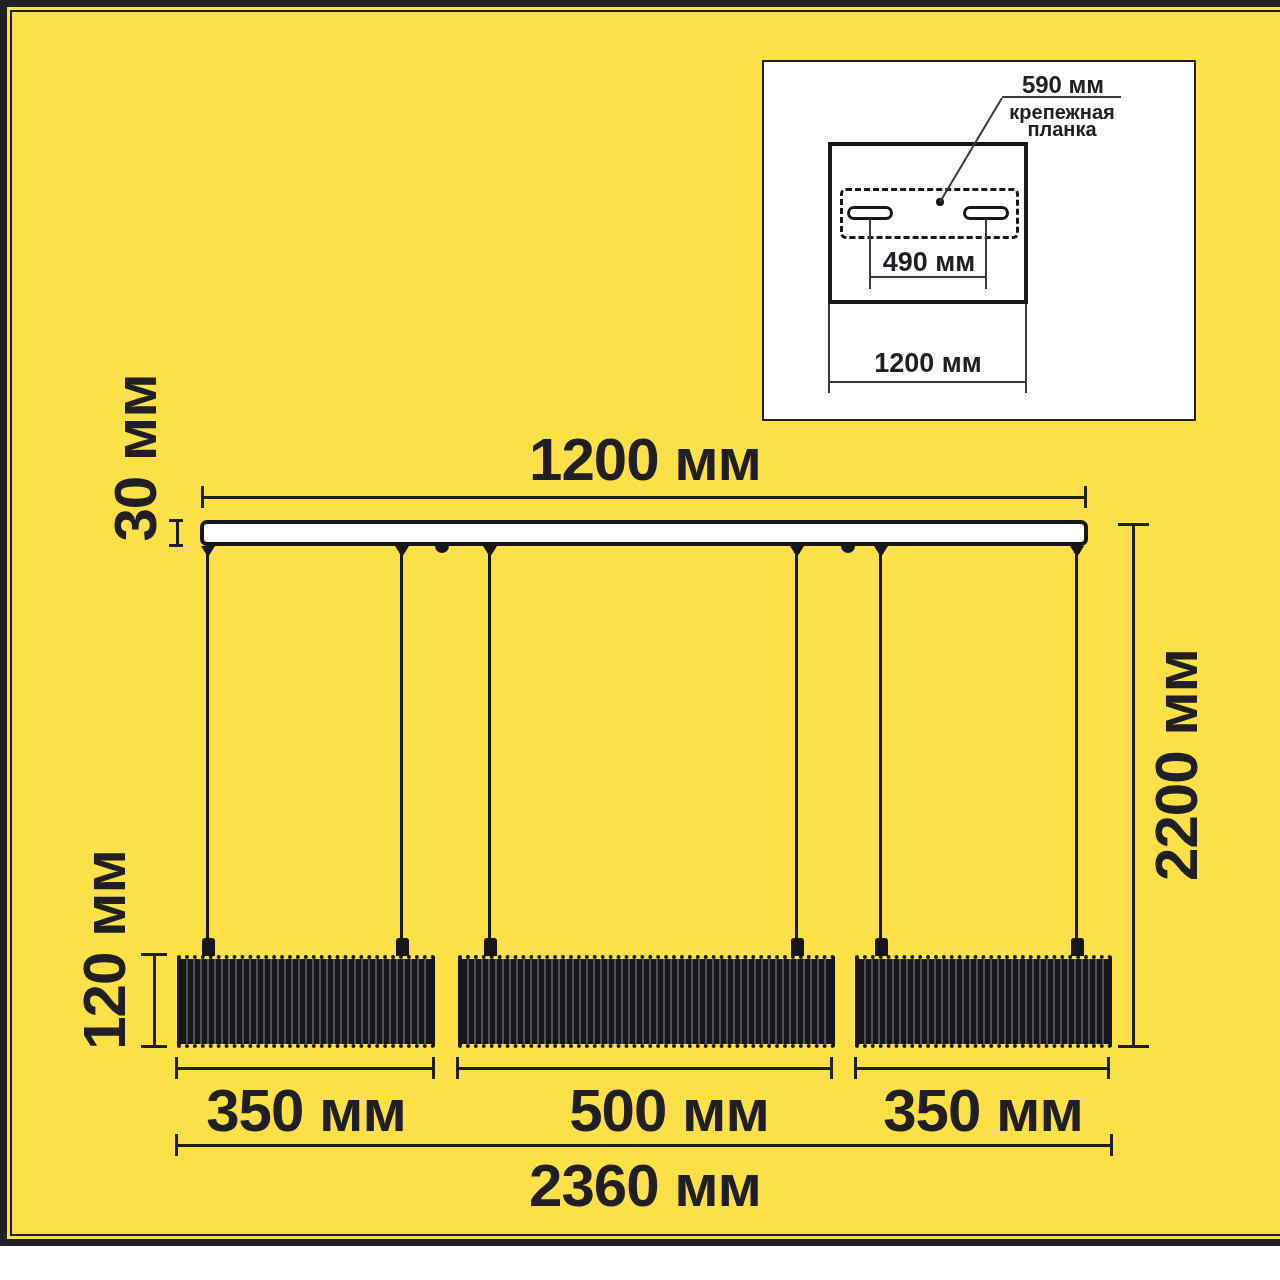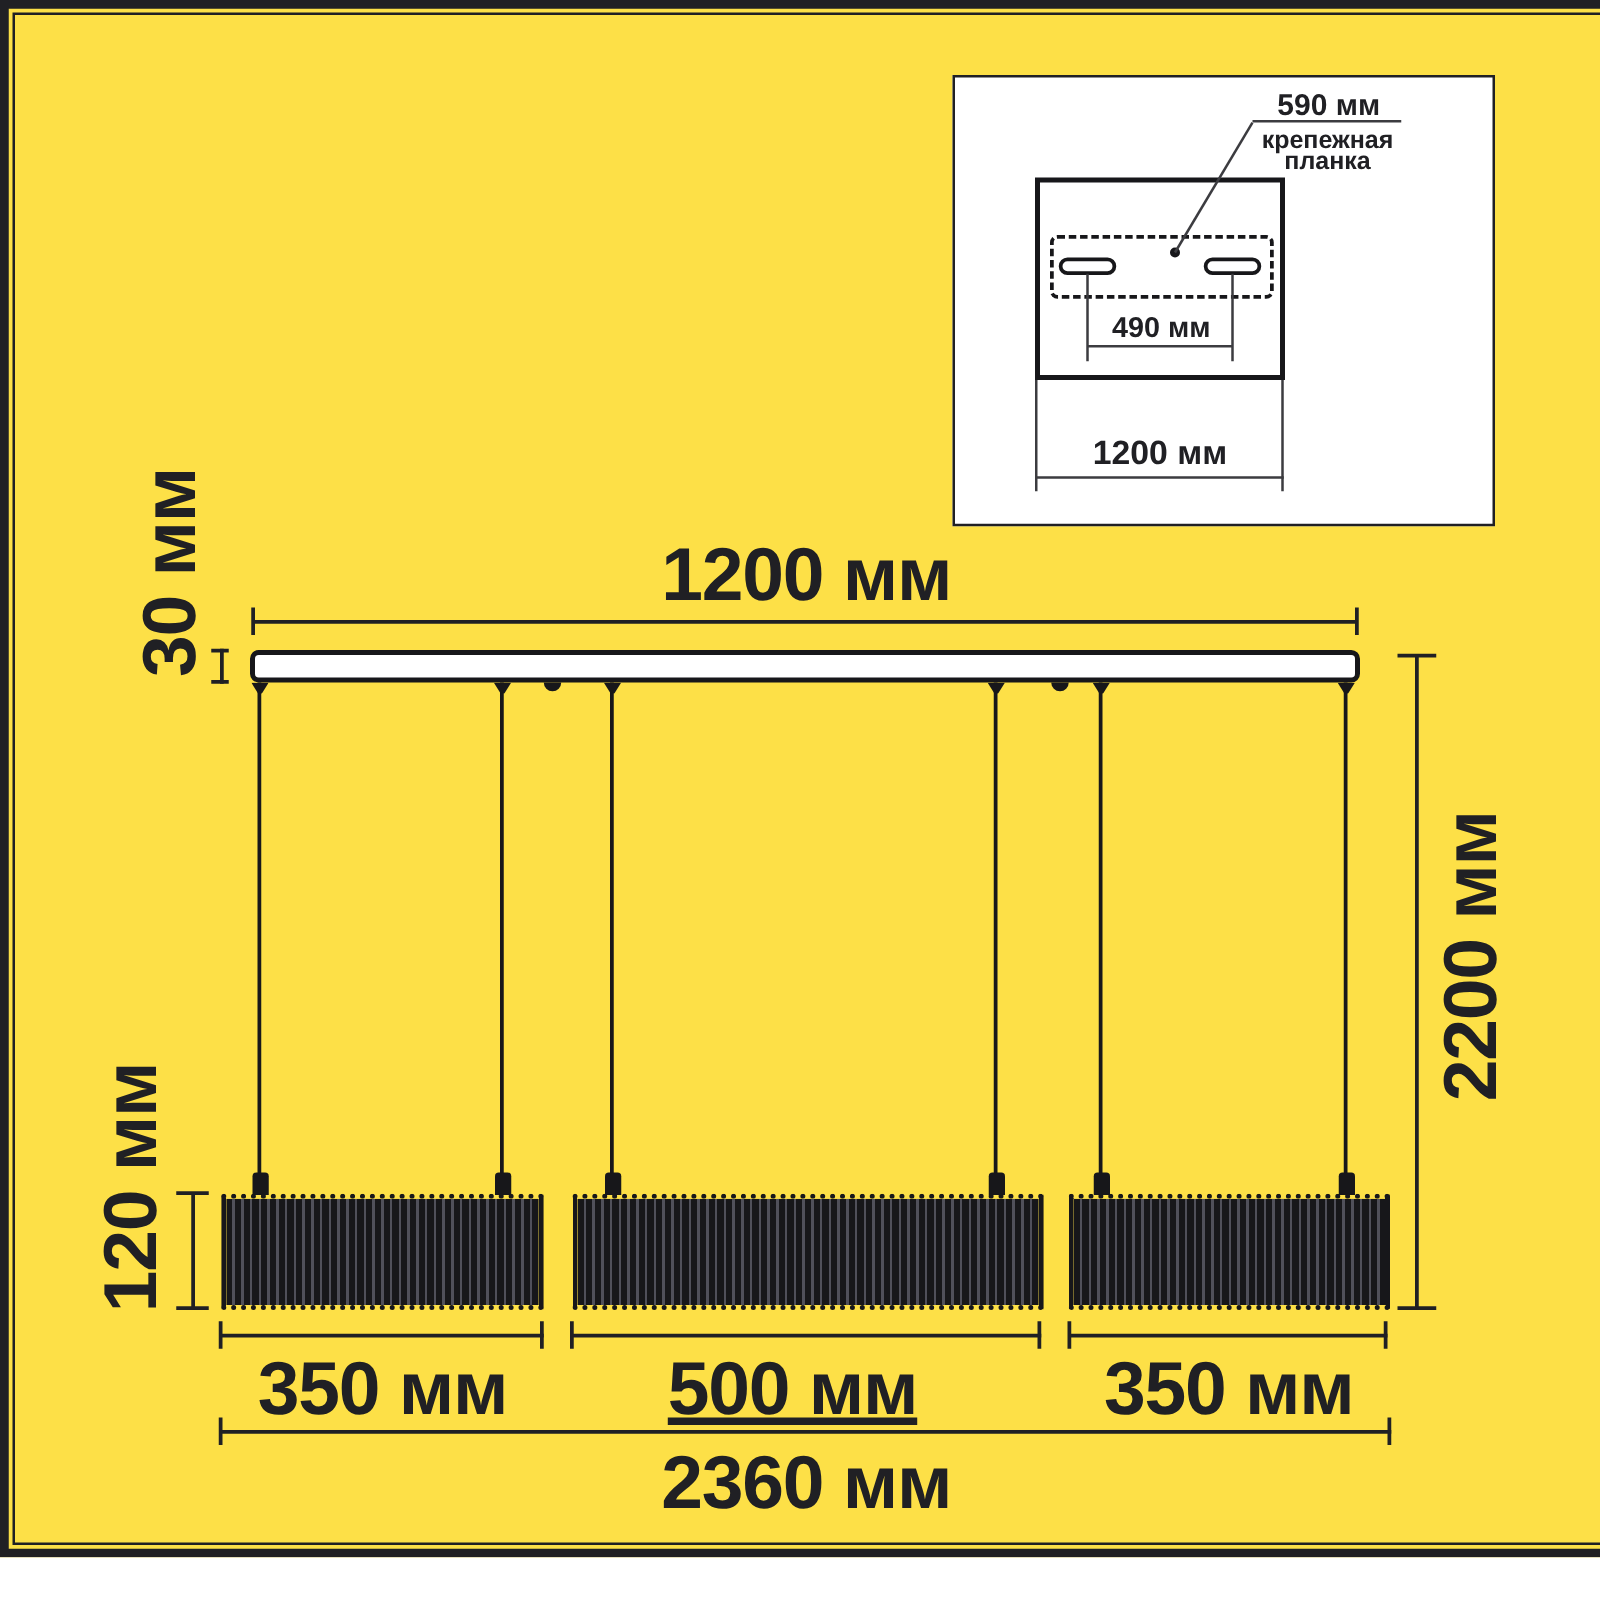--- a/index.html
+++ b/index.html
@@ -56,21 +56,21 @@
   <div class="ilbl" style="left:1063px;top:85px;font-size:24px;">590 мм</div>
   <div class="abs" style="left:1062px;top:104px;transform:translateX(-50%);text-align:center;font-weight:600;font-size:20px;line-height:17px;">
     <div>крепежная</div>
     <div>планка</div>
   </div>
 
   <div>
     <div class="abs soft" style="left:869px;top:219px;width:2px;height:70px;"></div>
     <div class="abs soft" style="left:985px;top:219px;width:2px;height:70px;"></div>
     <div class="abs soft" style="left:870px;top:276px;width:116px;height:2px;"></div>
-    <div class="ilbl" style="left:929px;top:262px;font-size:23px;">490 мм</div>
+    <div class="ilbl" style="left:929px;top:262px;font-size:27px;">490 мм</div>
   </div>
 
   <div>
     <div class="abs soft" style="left:828px;top:304px;width:2px;height:89px;"></div>
     <div class="abs soft" style="left:1025px;top:304px;width:2px;height:89px;"></div>
     <div class="abs soft" style="left:829px;top:381px;width:198px;height:2px;"></div>
     <div class="ilbl" style="left:928px;top:363px;font-size:27px;">1200 мм</div>
   </div>
 
   <div>
@@ -131,21 +131,21 @@
   <div>
     <div class="abs ink" style="left:177px;top:1067px;width:258px;height:3px;"></div>
     <div class="abs ink" style="left:175px;top:1057px;width:3px;height:22px;"></div>
     <div class="abs ink" style="left:432px;top:1057px;width:3px;height:22px;"></div>
     <div class="lbl" style="left:306px;top:1111px;">350 мм</div>
   </div>
   <div>
     <div class="abs ink" style="left:458px;top:1067px;width:375px;height:3px;"></div>
     <div class="abs ink" style="left:456px;top:1057px;width:3px;height:22px;"></div>
     <div class="abs ink" style="left:830px;top:1057px;width:3px;height:22px;"></div>
-    <div class="lbl" style="left:634px;top:1111px;text-decoration:underline;">500 мм</div>
+    <div class="lbl" style="left:669px;top:1111px;">500 мм</div>
   </div>
   <div>
     <div class="abs ink" style="left:856px;top:1067px;width:254px;height:3px;"></div>
     <div class="abs ink" style="left:854px;top:1057px;width:3px;height:22px;"></div>
     <div class="abs ink" style="left:1107px;top:1057px;width:3px;height:22px;"></div>
     <div class="lbl" style="left:983px;top:1111px;">350 мм</div>
   </div>
 
   <div>
     <div class="abs ink" style="left:177px;top:1144px;width:936px;height:3px;"></div>

